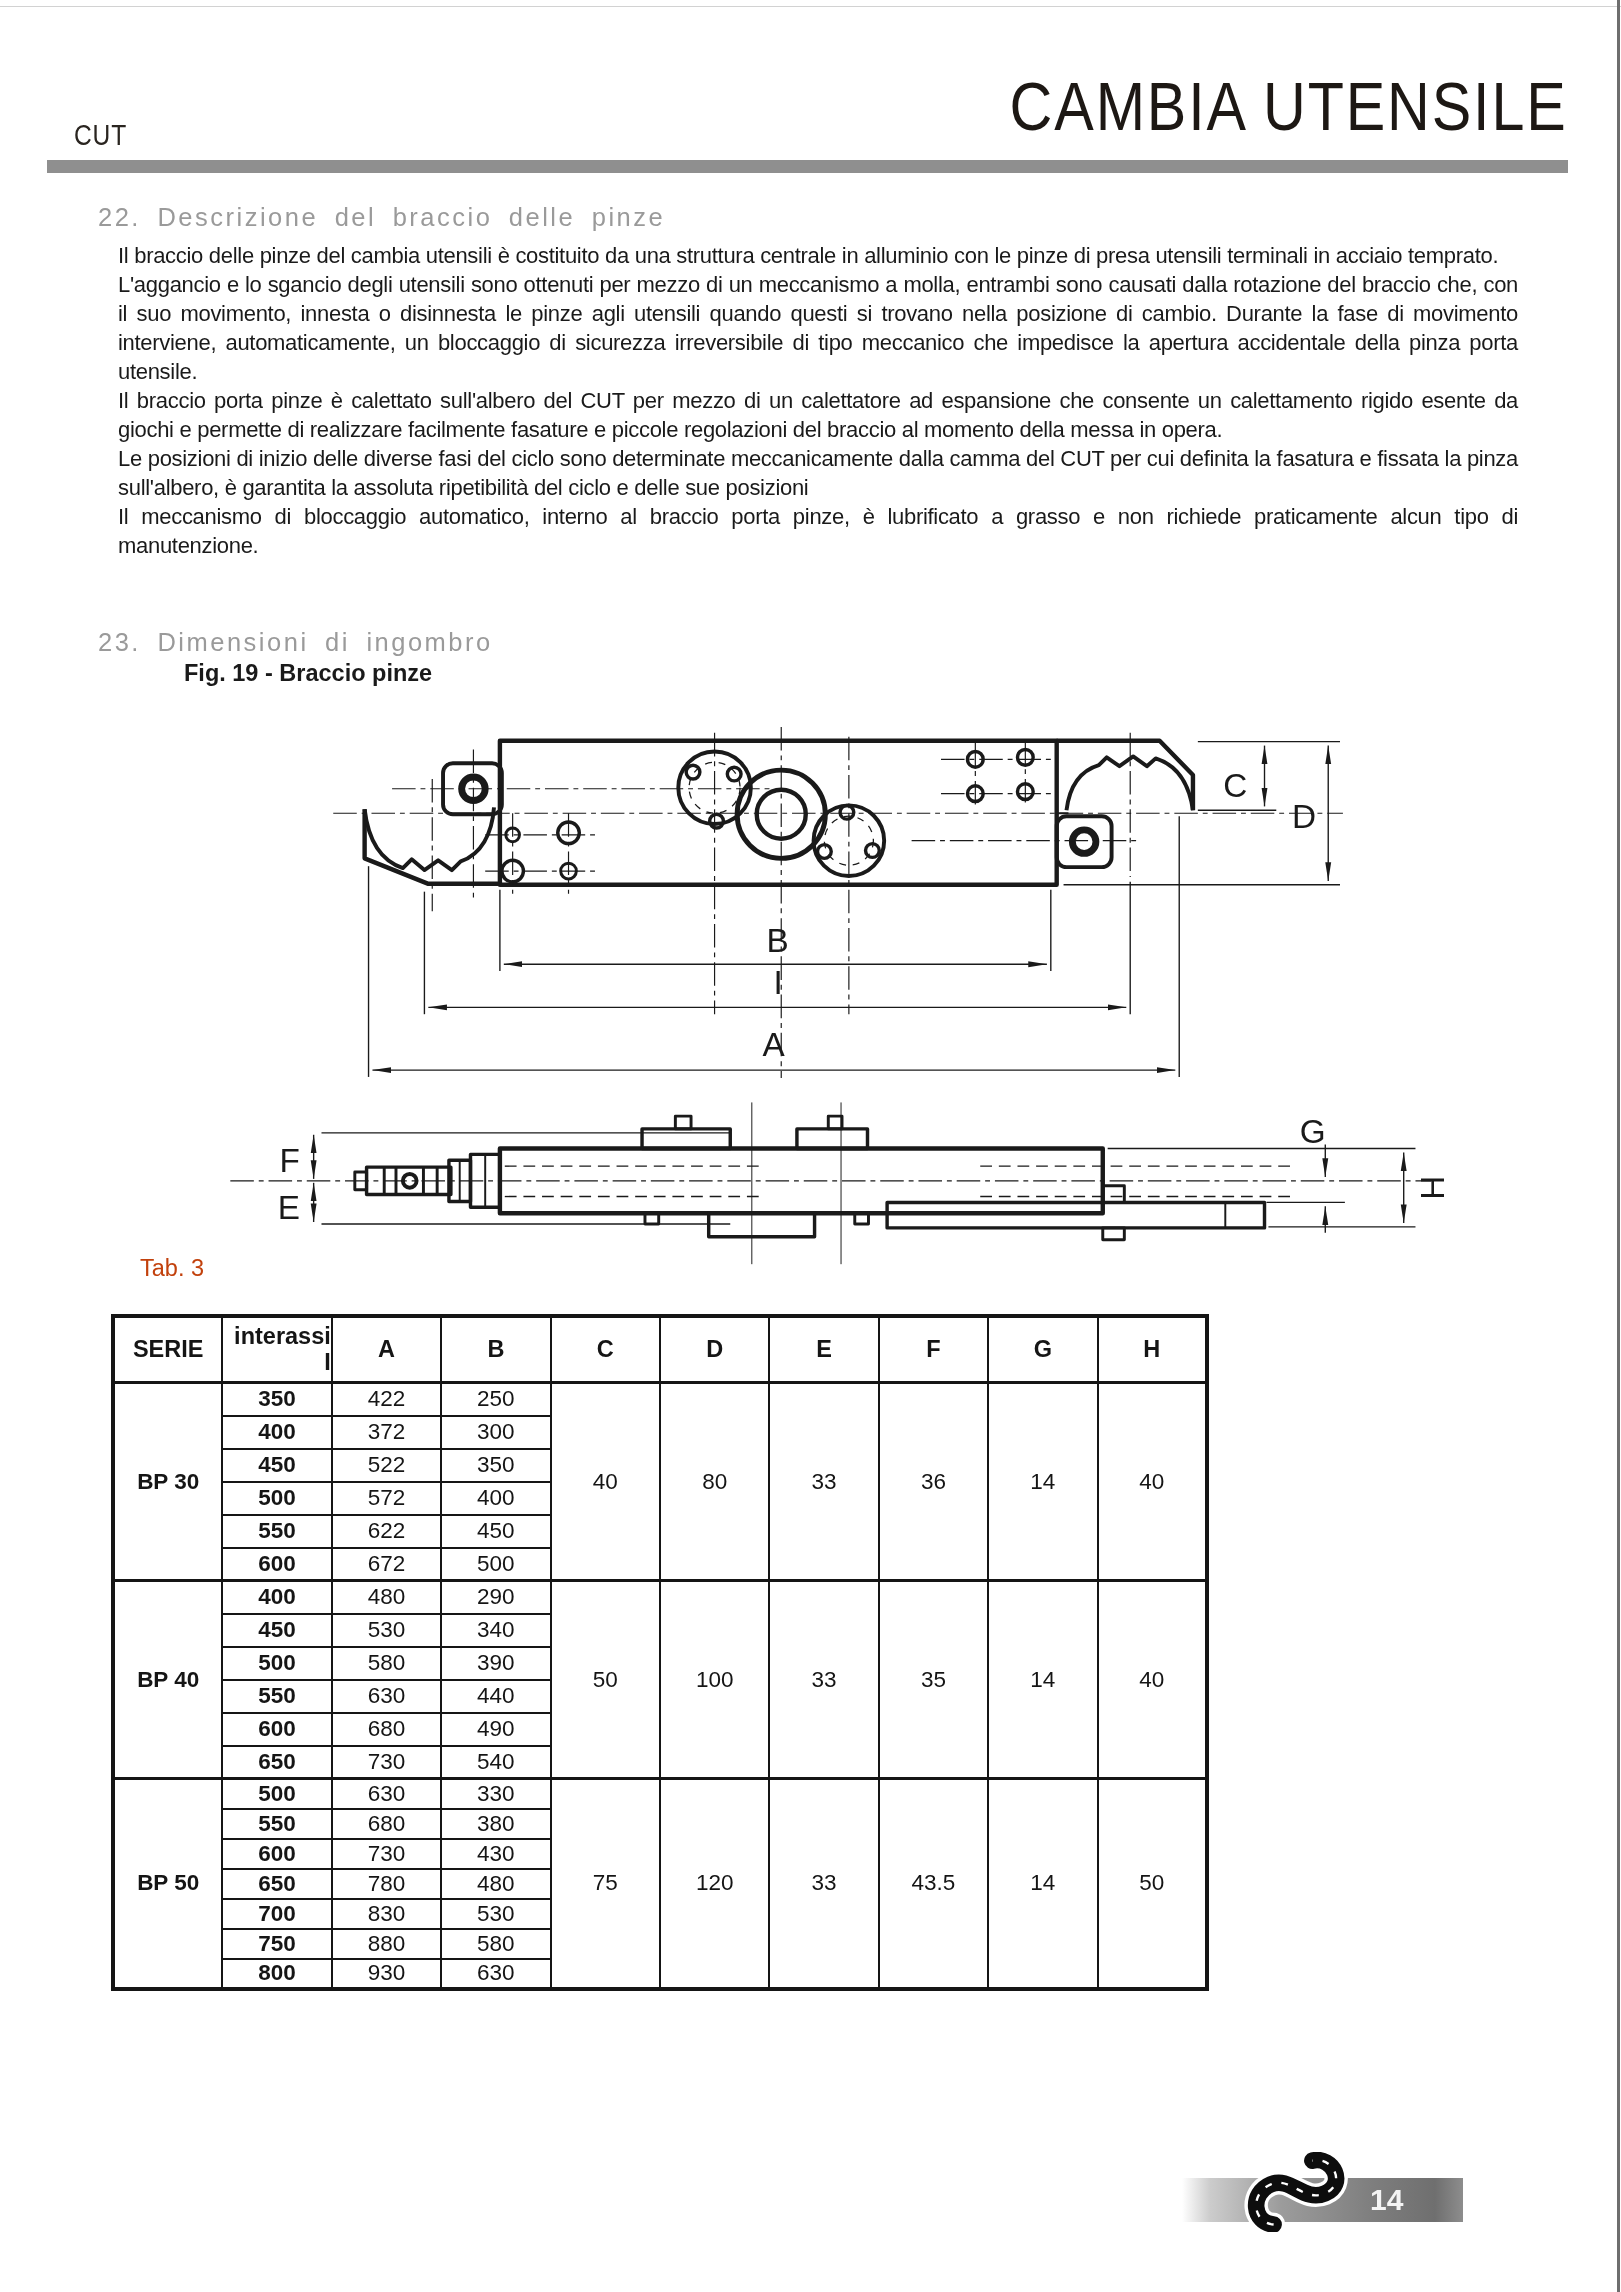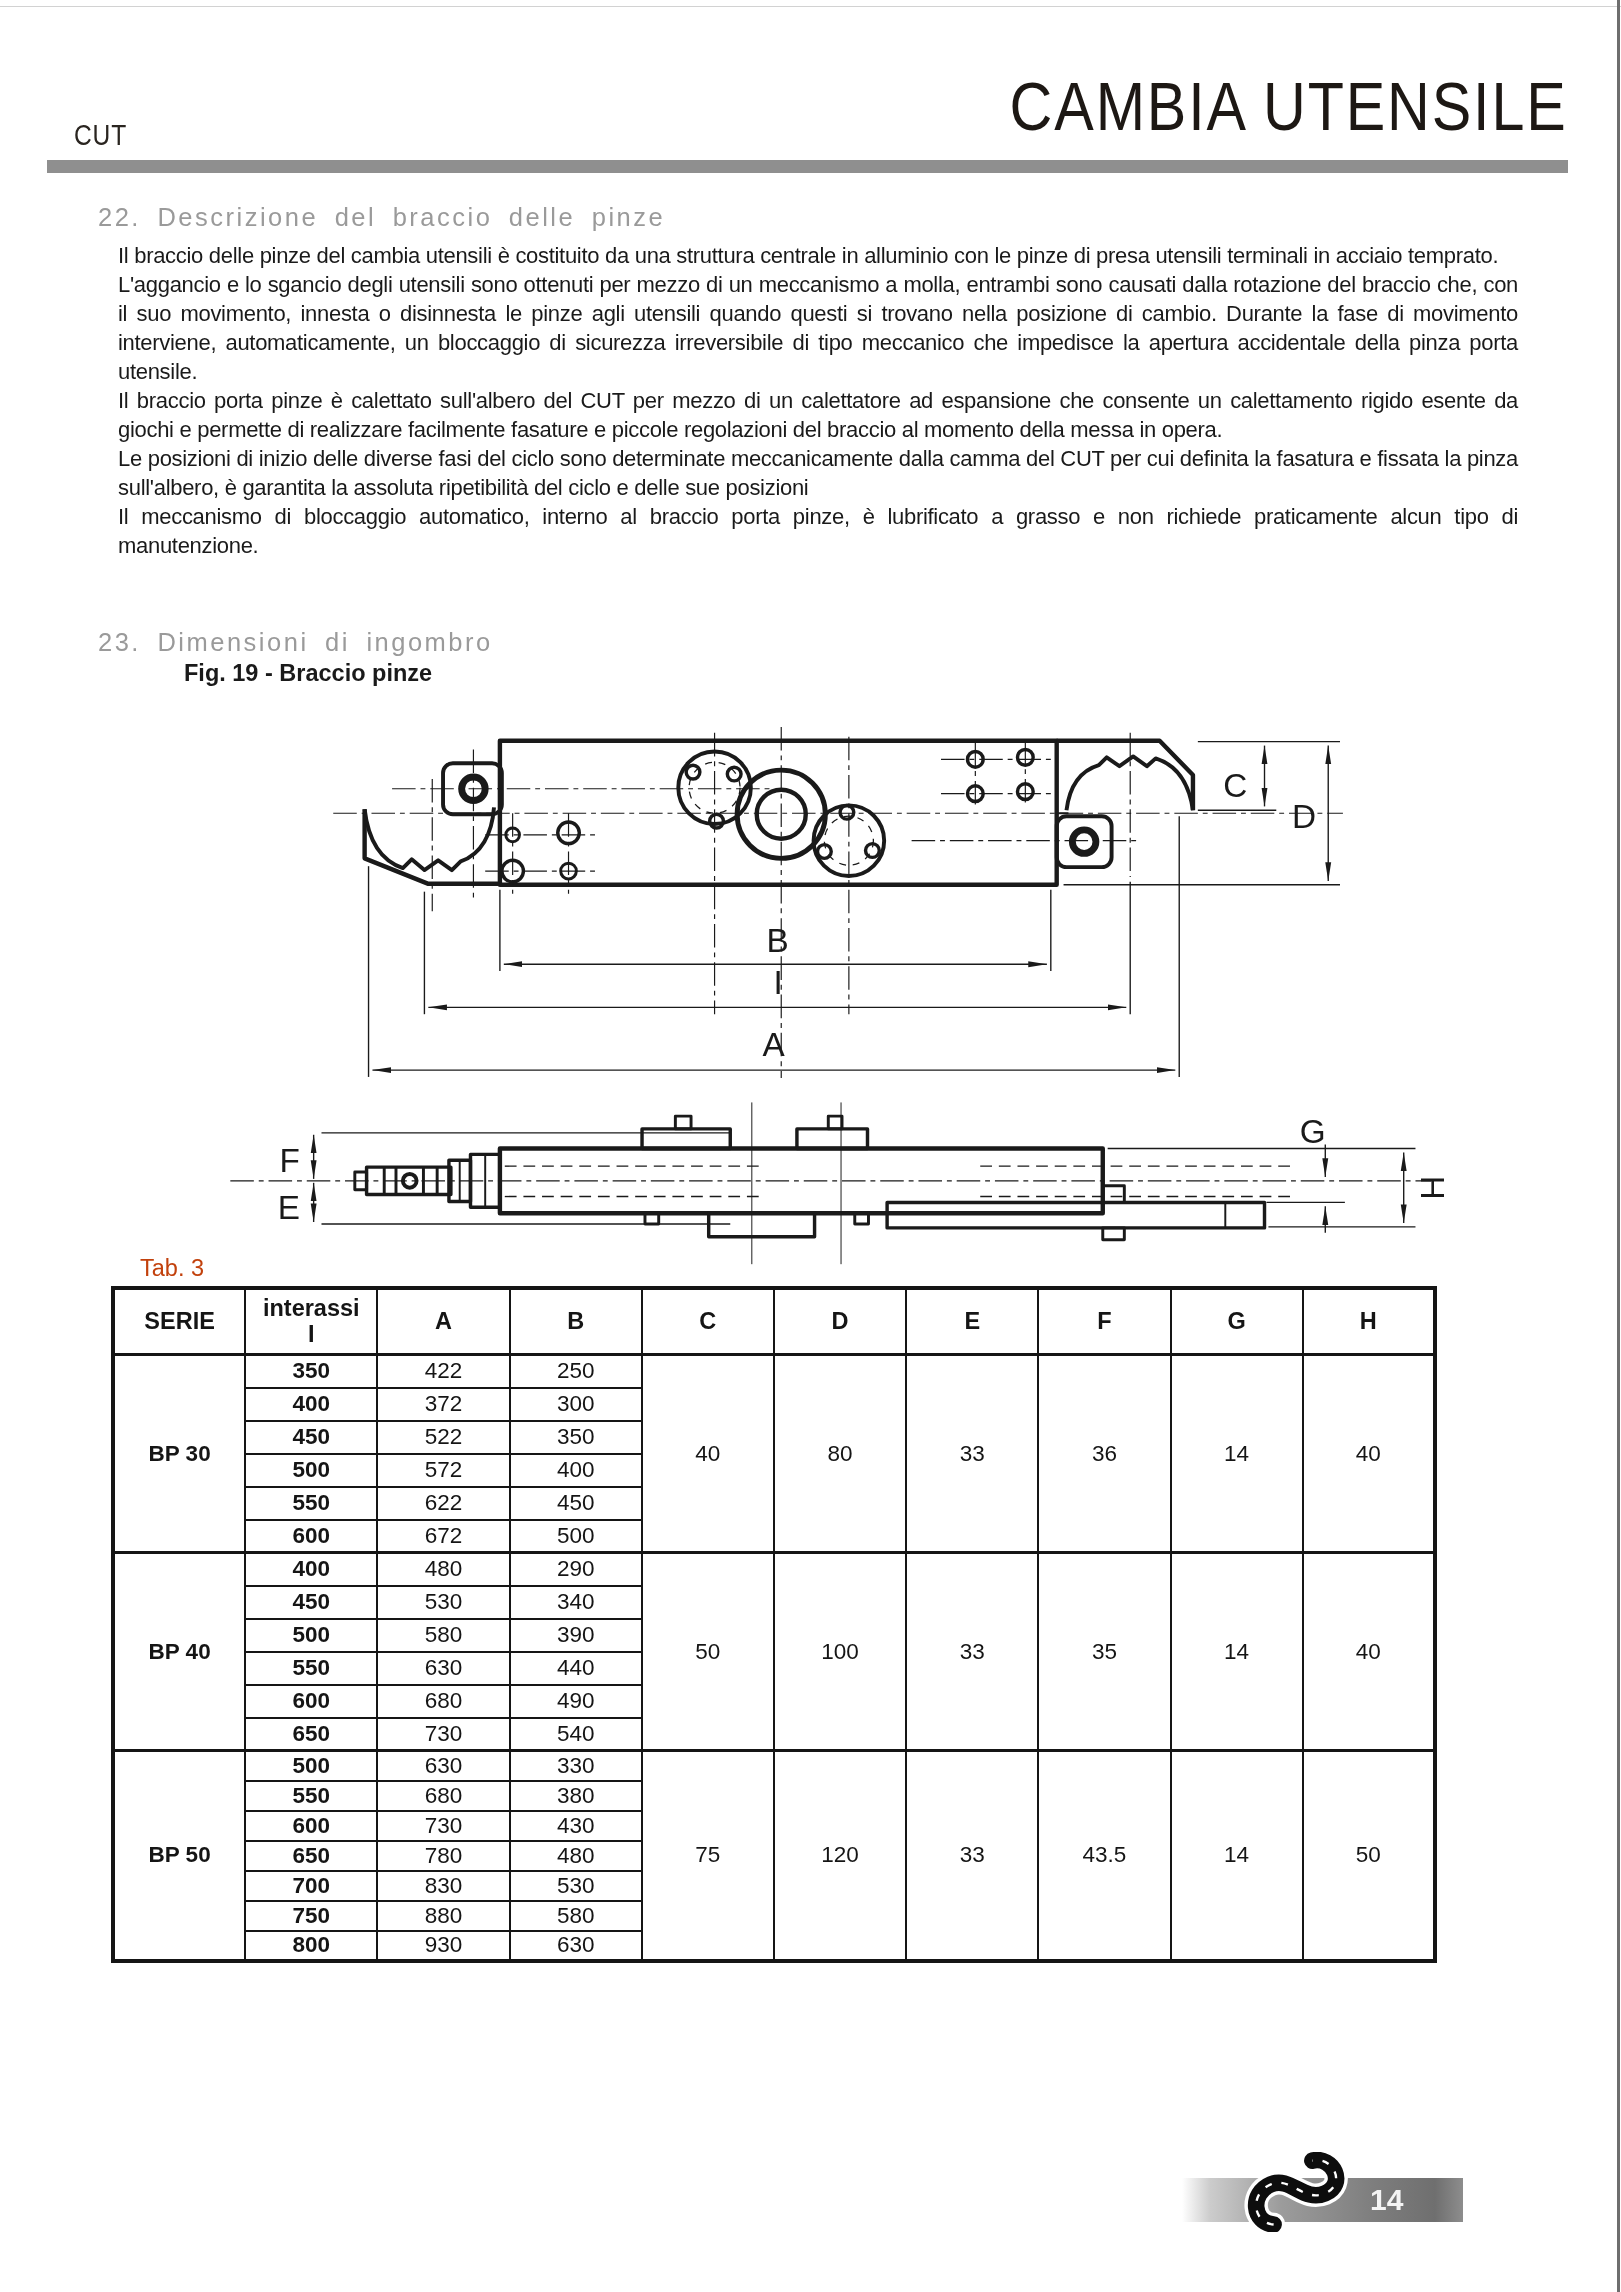--- a/index.html
+++ b/index.html
@@ -33,26 +33,26 @@
   
   .figure-svg{position:absolute;left:147px;top:720px;}
   .figure-svg .ln{stroke:#1a1a1a;fill:none;stroke-linejoin:round;}
   .figure-svg .cl{stroke:#1a1a1a;fill:none;stroke-width:1.2;stroke-dasharray:24 5 5 5;}
   .figure-svg .hid{stroke:#1a1a1a;fill:none;stroke-width:1.4;stroke-dasharray:12 7;}
   .figure-svg .dim{stroke:#1a1a1a;fill:none;stroke-width:1.4;}
   .figure-svg text{font-family:"Liberation Sans",sans-serif;font-size:34px;fill:#1a1a1a;}
 
   
   .tab-caption{position:absolute;left:140px;top:1255px;font-size:23.5px;color:#c2410c;}
-  table.dims{position:absolute;left:111px;top:1286px;width:1326px;border-collapse:collapse;
+  table.dims{position:absolute;left:111px;top:1314px;width:1098px;border-collapse:collapse;
     table-layout:fixed;border:4.9px solid #151515;}
   table.dims th,table.dims td{border:2px solid #151515;text-align:center;vertical-align:middle;
     padding:0;font-size:22.5px;color:#151515;}
   table.dims thead th{height:63px;font-size:23.5px;font-weight:bold;border-bottom:3.9px solid #151515;}
-  table.dims .interassi-head{line-height:25.5px;}
+  table.dims .interassi-head{line-height:25.5px;text-align:right;}
   tr.group-start th,tr.group-start td{border-top:3.9px solid #151515;}
   tr.rh34{height:33px;} tr.rh31{height:30px;}
   td.interassi-cell{font-weight:bold;}
   th.serie-cell{font-weight:bold;font-size:23.5px;}
 
   
   .footer-bar{position:absolute;left:1182px;top:2178px;width:281px;height:44px;
     background:linear-gradient(90deg,#ffffff 0%,#cccccc 10%,#9c9c9c 35%,#7e7e7e 68%,#6f6f6f 90%,#8d8d8d 100%);}
   .footer-logo{position:absolute;left:1243px;top:2152px;}
   .page-number{position:absolute;left:1370px;top:2183px;font-size:30px;font-weight:bold;color:#f4f4f4;}

